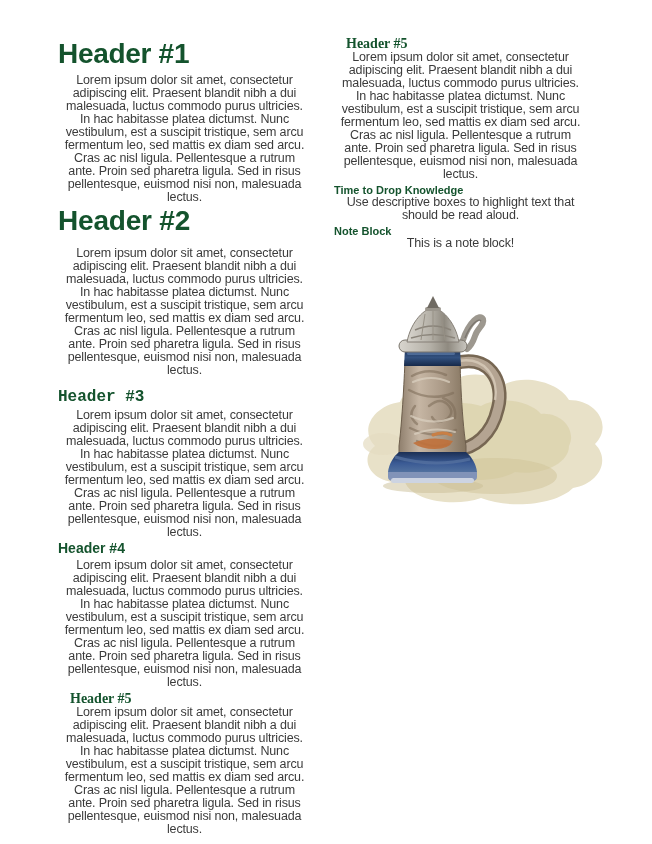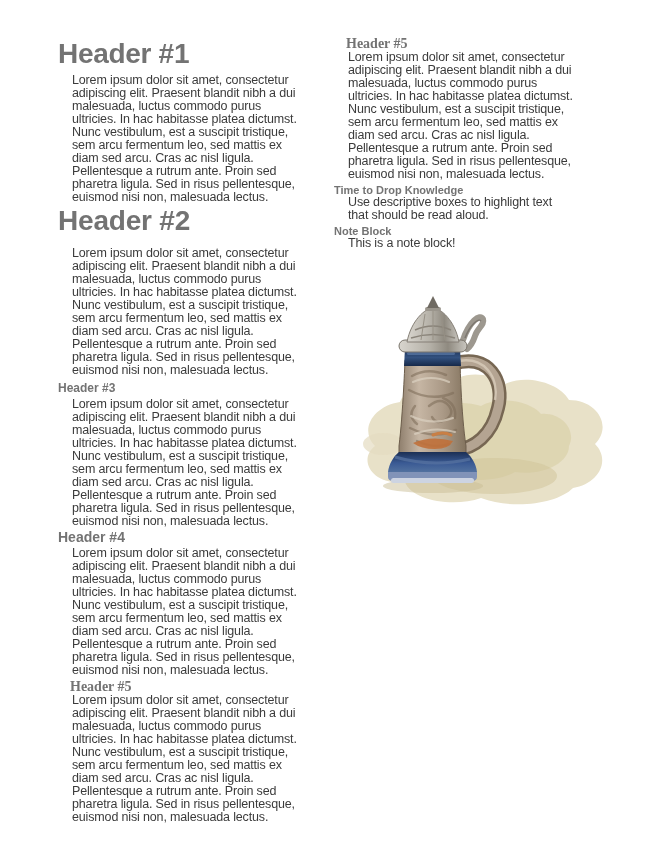--- a/index.html
+++ b/index.html
@@ -5,32 +5,32 @@
   html, body { margin:0; padding:0; background:#ffffff; }
   .page {
     position:relative; width:652px; height:844px; background:#ffffff;
     font-family:"Liberation Sans", sans-serif; overflow:hidden;
   }
   .col { position:absolute; width:253px; color:#3b3b3b; }
   .col-left  { left:58px;  top:40px; }
   .col-right { left:334px; top:34px; }
 
   .page h1,.page h2,.page h3,.page h4,.page h5,.page h6 {
-    color:#737373; font-weight:700; font-family:"Liberation Sans", sans-serif;
+    color:#14532d; font-weight:700; font-family:"Liberation Sans", sans-serif;
   }
   h1.doc { font-size:28px;   line-height:1.02; margin:0 0 5px; letter-spacing:-0.3px; }
   h2.doc { font-size:28px;   line-height:1.05; margin:2px 0 12px; letter-spacing:-0.2px; }
-  h3.doc { font-size:12px;   line-height:1.08; margin:5px 0 3px; }
+  h3.doc { font-size:16px;   line-height:1.08; margin:12px 0 3px;font-family:Liberation Mono, monospace; }
   h4.doc { font-size:14px;   line-height:1.1;  margin:0 0 2px; }
   h5.doc { font-size:14px; line-height:13px; margin:3px 12px 1px;font-family:Liberation Serif, serif; }
   h6.doc { font-size:11px;   line-height:12px; margin:3px 0 0;  }
 
   p.body {
-    font-size:12.5px; line-height:13px; margin:0 14px 2px;
-    letter-spacing:-0.15px; color:#3b3b3b;
+    font-size:12.5px; line-height:13px; margin:0 2px 2px;
+    letter-spacing:-0.15px; color:#3b3b3b;text-align:center;
   }
   p.body b { color:#2d2d2d; }
 
   figure.stein-figure { position:absolute; left:345px; top:294px; margin:0; width:270px; height:222px; }
 </style>
 </head>
 <body>
 
 <div class="page">
 

